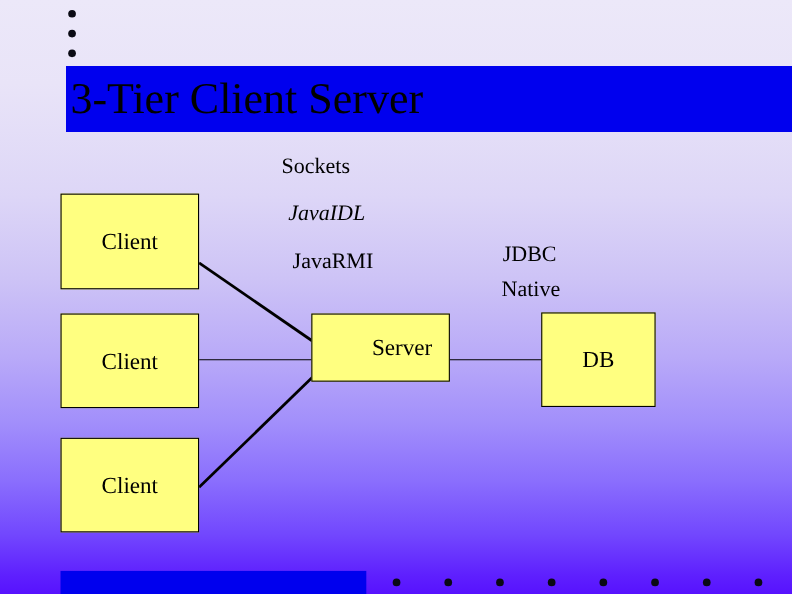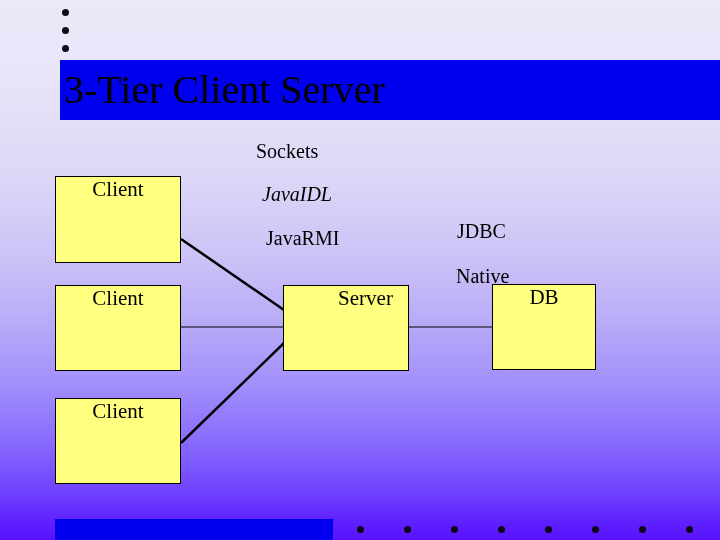--- a/index.html
+++ b/index.html
@@ -59,21 +59,21 @@
     letter-spacing: 0px;
   }
 
   
   .box {
     position: absolute;
     background: #ffff80;
     border: 1px solid #000000;
     box-sizing: border-box;
     display: flex;
-    align-items: flex-start;
+    align-items: center;
     justify-content: center;
     color: #000;
     font-size: 21px;
   }
 
   
   .label {
     position: absolute;
     color: #000000;
     font-size: 20px;
@@ -130,33 +130,33 @@
   </div>
 
   <div class="box" style="left:55px;  top:285px; width:126px; height:86px;">
     <span>Client</span>
   </div>
 
   <div class="box" style="left:55px;  top:398px; width:126px; height:86px;">
     <span>Client</span>
   </div>
 
-  <div class="box" style="left:283px; top:285px; width:126px; height:86px;padding-left:39px;">
+  <div class="box" style="left:283px; top:285px; width:126px; height:62px;padding-left:39px;">
     <span>Server</span>
   </div>
 
   <div class="box" style="left:492px; top:284px; width:104px; height:86px;">
     <span>DB</span>
   </div>
 
   <div class="label" style="left:214px; top:141px;">Sockets</div>
   <div class="label" style="left:220px; top:184px;font-style:italic;">JavaIDL</div>
   <div class="label" style="left:224px; top:228px;">JavaRMI</div>
   <div class="label" style="left:415px; top:221px;">JDBC</div>
-  <div class="label" style="left:414px; top:266px;">Native</div>
+  <div class="label" style="left:414px; top:253px;">Native</div>
 
   <div id="bottom-bar"></div>
 
   <div class="dot" style="left:357px; top:526px;"></div>
   <div class="dot" style="left:404px; top:526px;"></div>
   <div class="dot" style="left:451px; top:526px;"></div>
   <div class="dot" style="left:498px; top:526px;"></div>
   <div class="dot" style="left:545px; top:526px;"></div>
   <div class="dot" style="left:592px; top:526px;"></div>
   <div class="dot" style="left:639px; top:526px;"></div>

